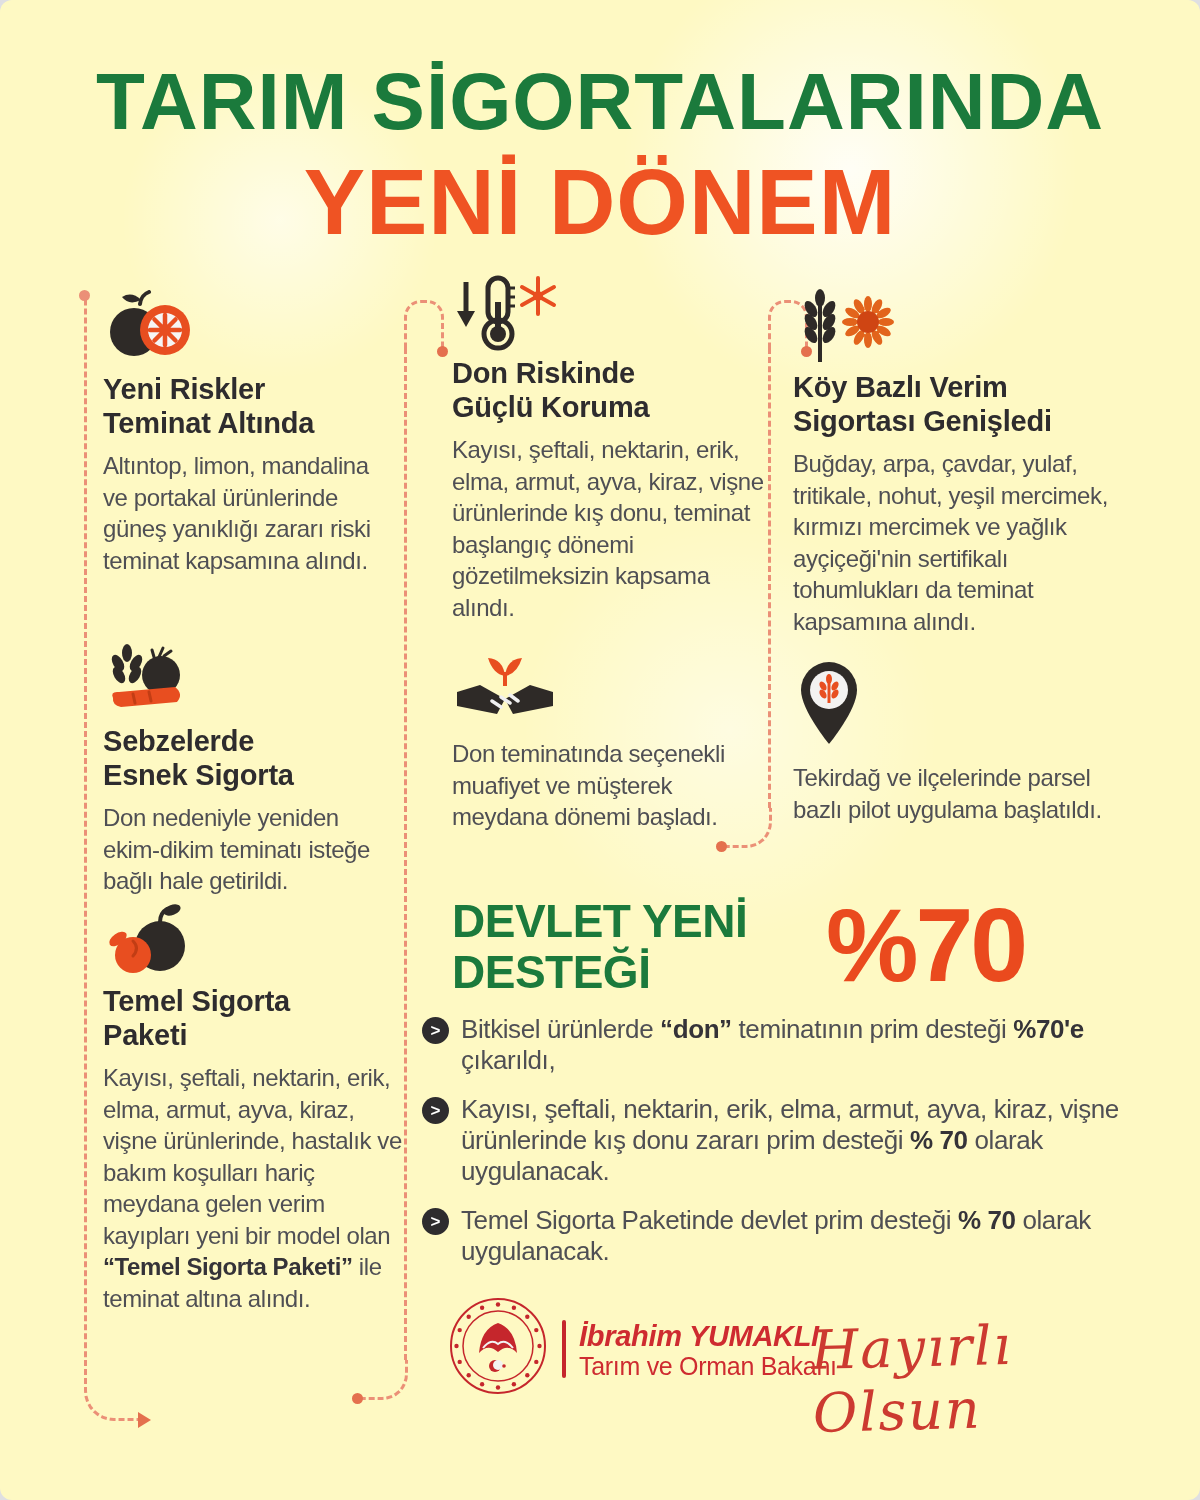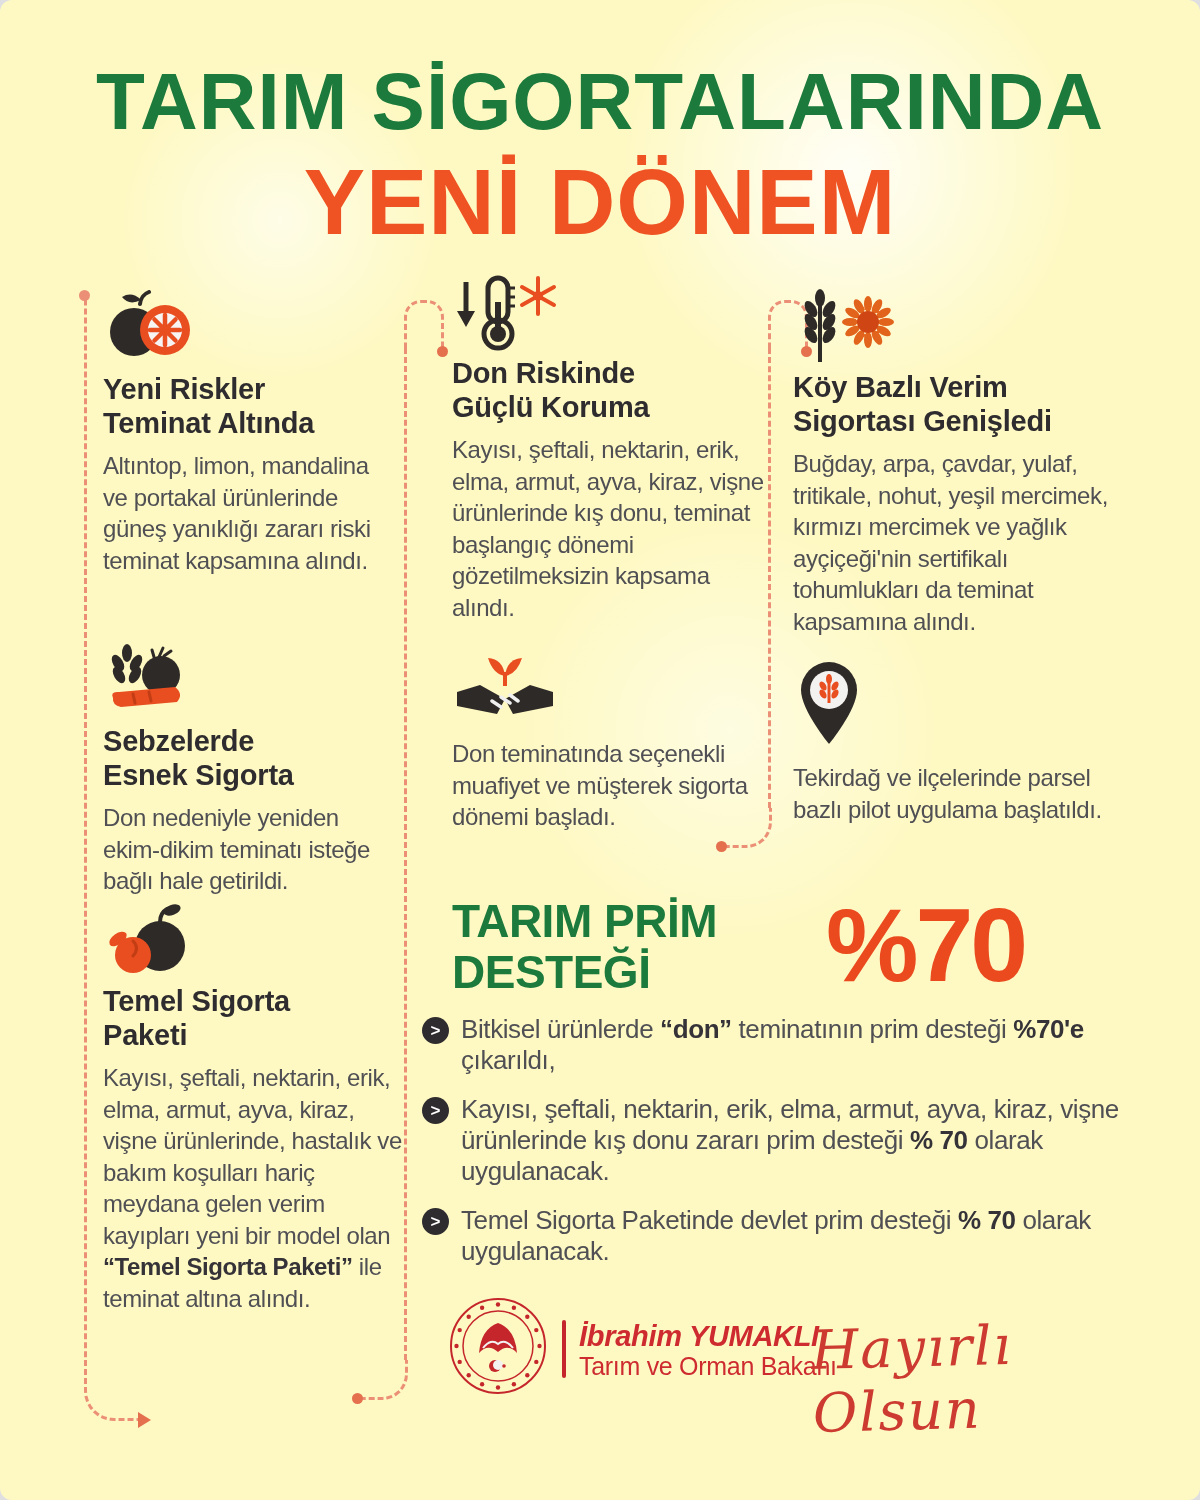--- a/index.html
+++ b/index.html
@@ -174,21 +174,21 @@
     <div class="icon-row">
       <svg width="106" height="78" viewBox="0 0 106 78">
         <line x1="53" y1="36" x2="53" y2="22" stroke="#e84e20" stroke-width="4"></line>
         <path d="M53 26 Q41 24 36 8 Q51 9 53 26 Z" fill="#e84e20"></path>
         <path d="M53 26 Q65 24 70 8 Q55 9 53 26 Z" fill="#e84e20"></path>
         <path d="M5 42 L28 35 L53 49 L45 64 L5 56 Z" fill="#2e2a27"></path>
         <path d="M101 42 L78 35 L53 49 L61 64 L101 56 Z" fill="#2e2a27"></path>
         <path d="M40 51 l9 6 M49 47 l9 6 M58 45 l8 6" stroke="#f0f0f1" stroke-width="3.5" stroke-linecap="round"></path>
       </svg>
     </div>
-    <div class="b-text">Don teminatında seçenekli muafiyet ve müşterek sigorta dönemi başladı.</div>
+    <div class="b-text">Don teminatında seçenekli muafiyet ve müşterek meydana dönemi başladı.</div>
   </div>
 
   <div class="item c3i1">
     <div class="icon-row">
       <svg width="106" height="78" viewBox="0 0 106 78">
         <line x1="27" y1="74" x2="27" y2="10" stroke="#2e2a27" stroke-width="4"></line>
         <g fill="#2e2a27">
           <ellipse cx="27" cy="10" rx="5" ry="9"></ellipse>
           <ellipse cx="18" cy="21" rx="5" ry="9" transform="rotate(-32 18 21)"></ellipse>
           <ellipse cx="36" cy="21" rx="5" ry="9" transform="rotate(32 36 21)"></ellipse>
@@ -231,21 +231,21 @@
           <ellipse cx="30" cy="26" rx="3" ry="5" transform="rotate(-30 30 26)"></ellipse>
           <ellipse cx="42" cy="26" rx="3" ry="5" transform="rotate(30 42 26)"></ellipse>
           <ellipse cx="30" cy="34" rx="3" ry="5" transform="rotate(-30 30 34)"></ellipse>
           <ellipse cx="42" cy="34" rx="3" ry="5" transform="rotate(30 42 34)"></ellipse>
         </g>
       </svg>
     </div>
     <div class="b-text">Tekirdağ ve ilçelerinde parsel bazlı pilot uygulama başlatıldı.</div>
   </div>
 
-  <div class="sup-h">TARIM PRİM
+  <div class="sup-h">DEVLET YENİ
 DESTEĞİ</div>
   <div class="sup-v">%70</div>
 
   <div class="bullets">
     <div class="bullet">
       <div class="bdot">&gt;</div>
       <div class="btext"><span>Bitkisel ürünlerde </span><span class="rb">“don”</span><span> teminatının prim desteği </span><span class="rb">%70'e</span><span> çıkarıldı,</span></div>
     </div>
     <div class="bullet">
       <div class="bdot">&gt;</div>

